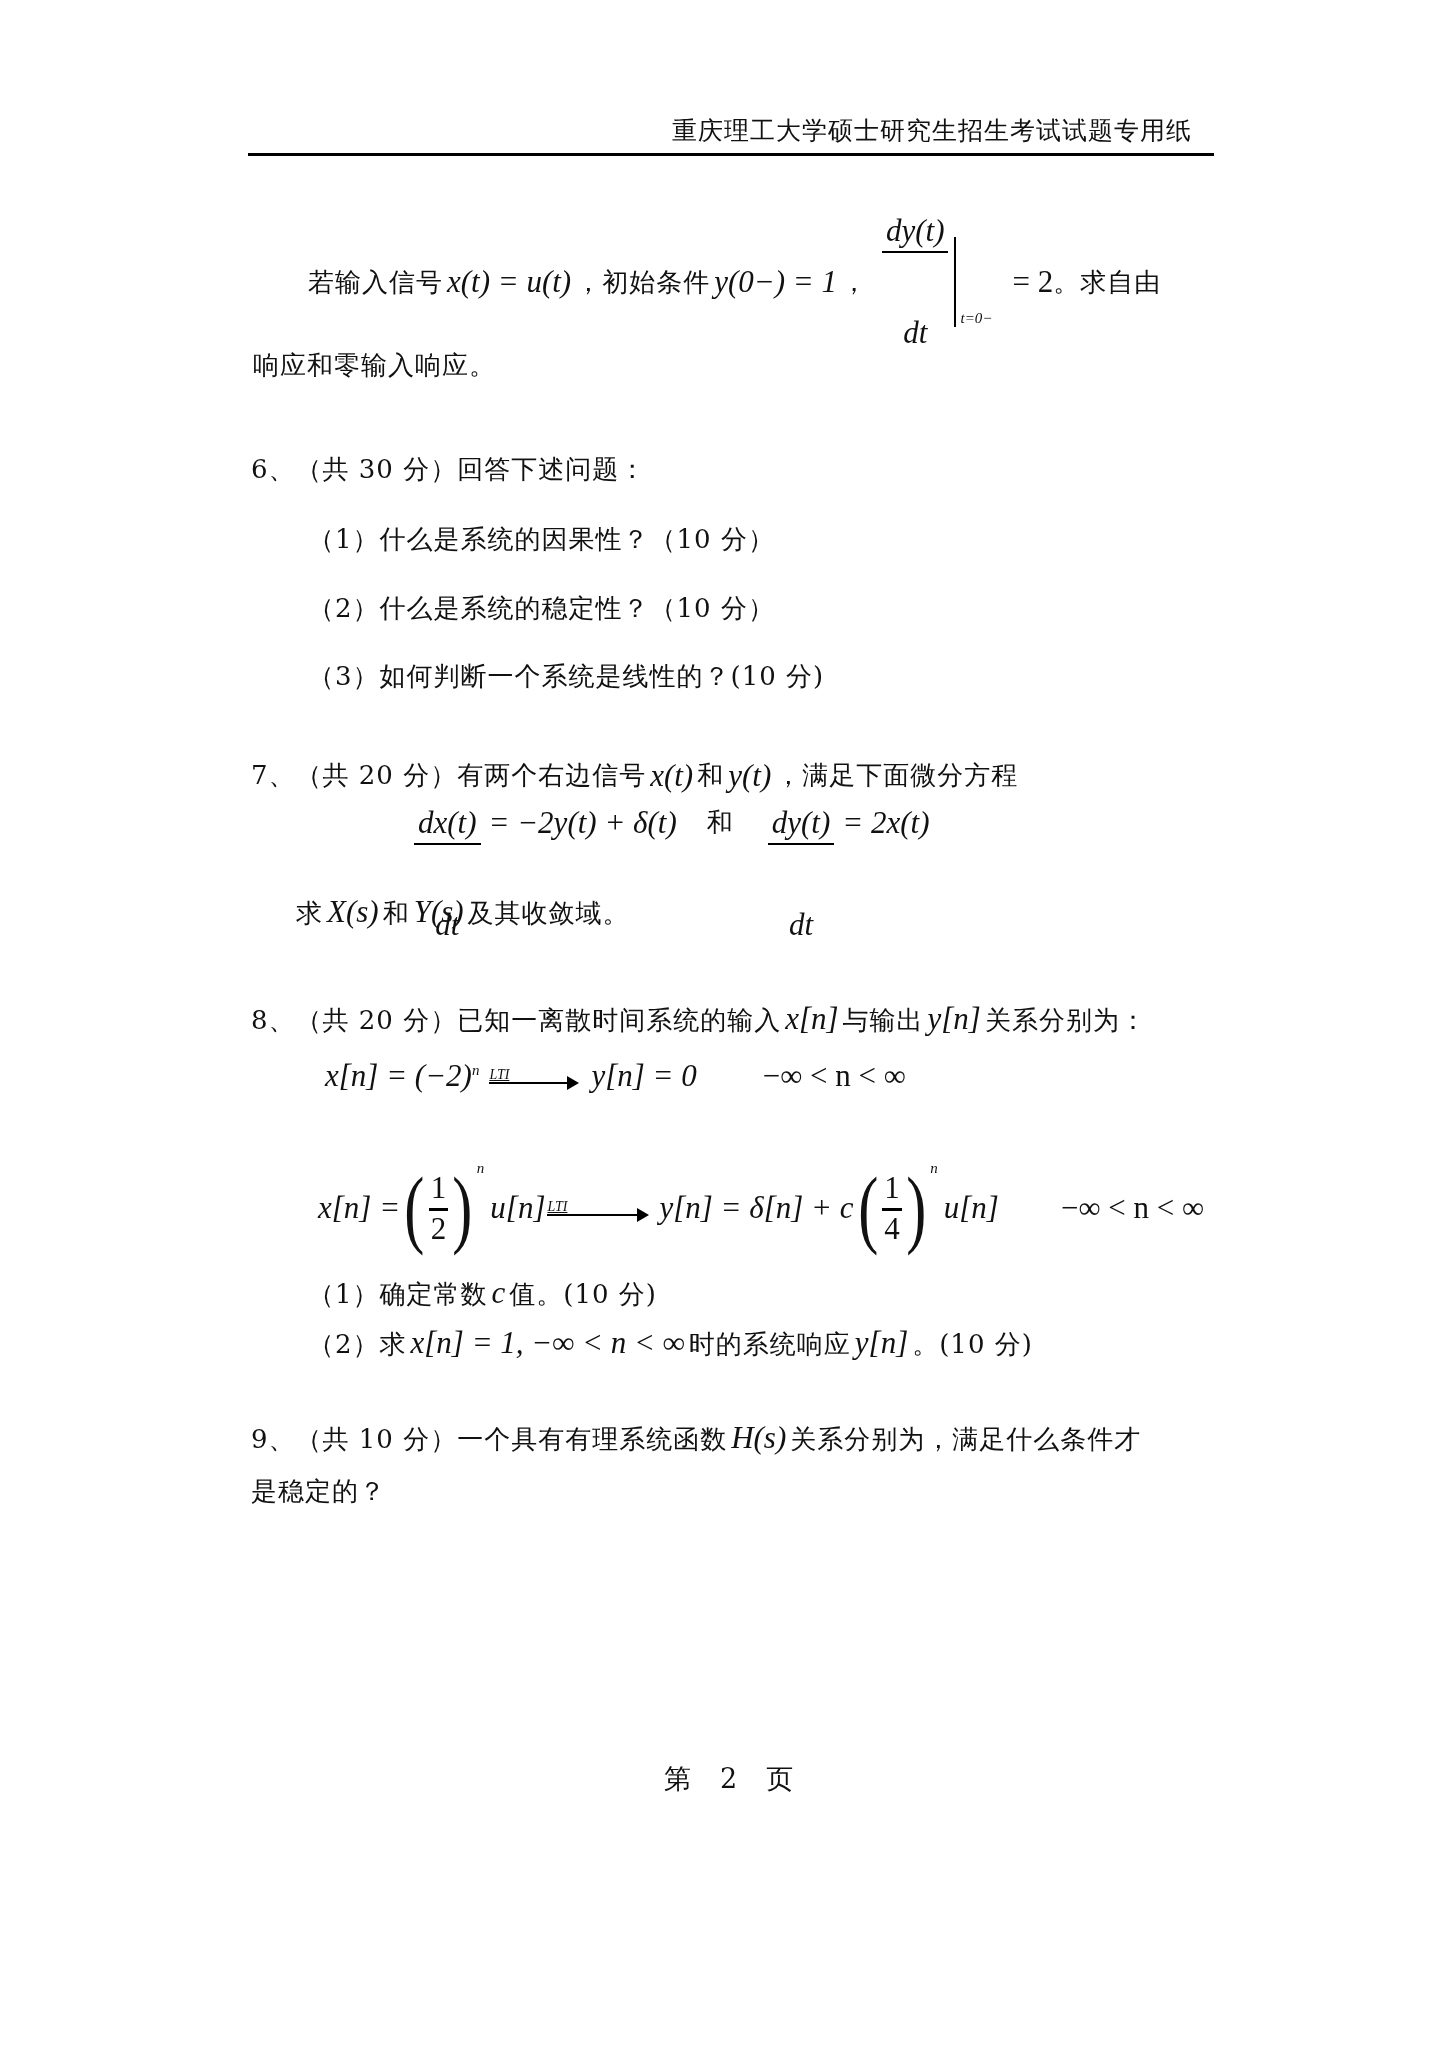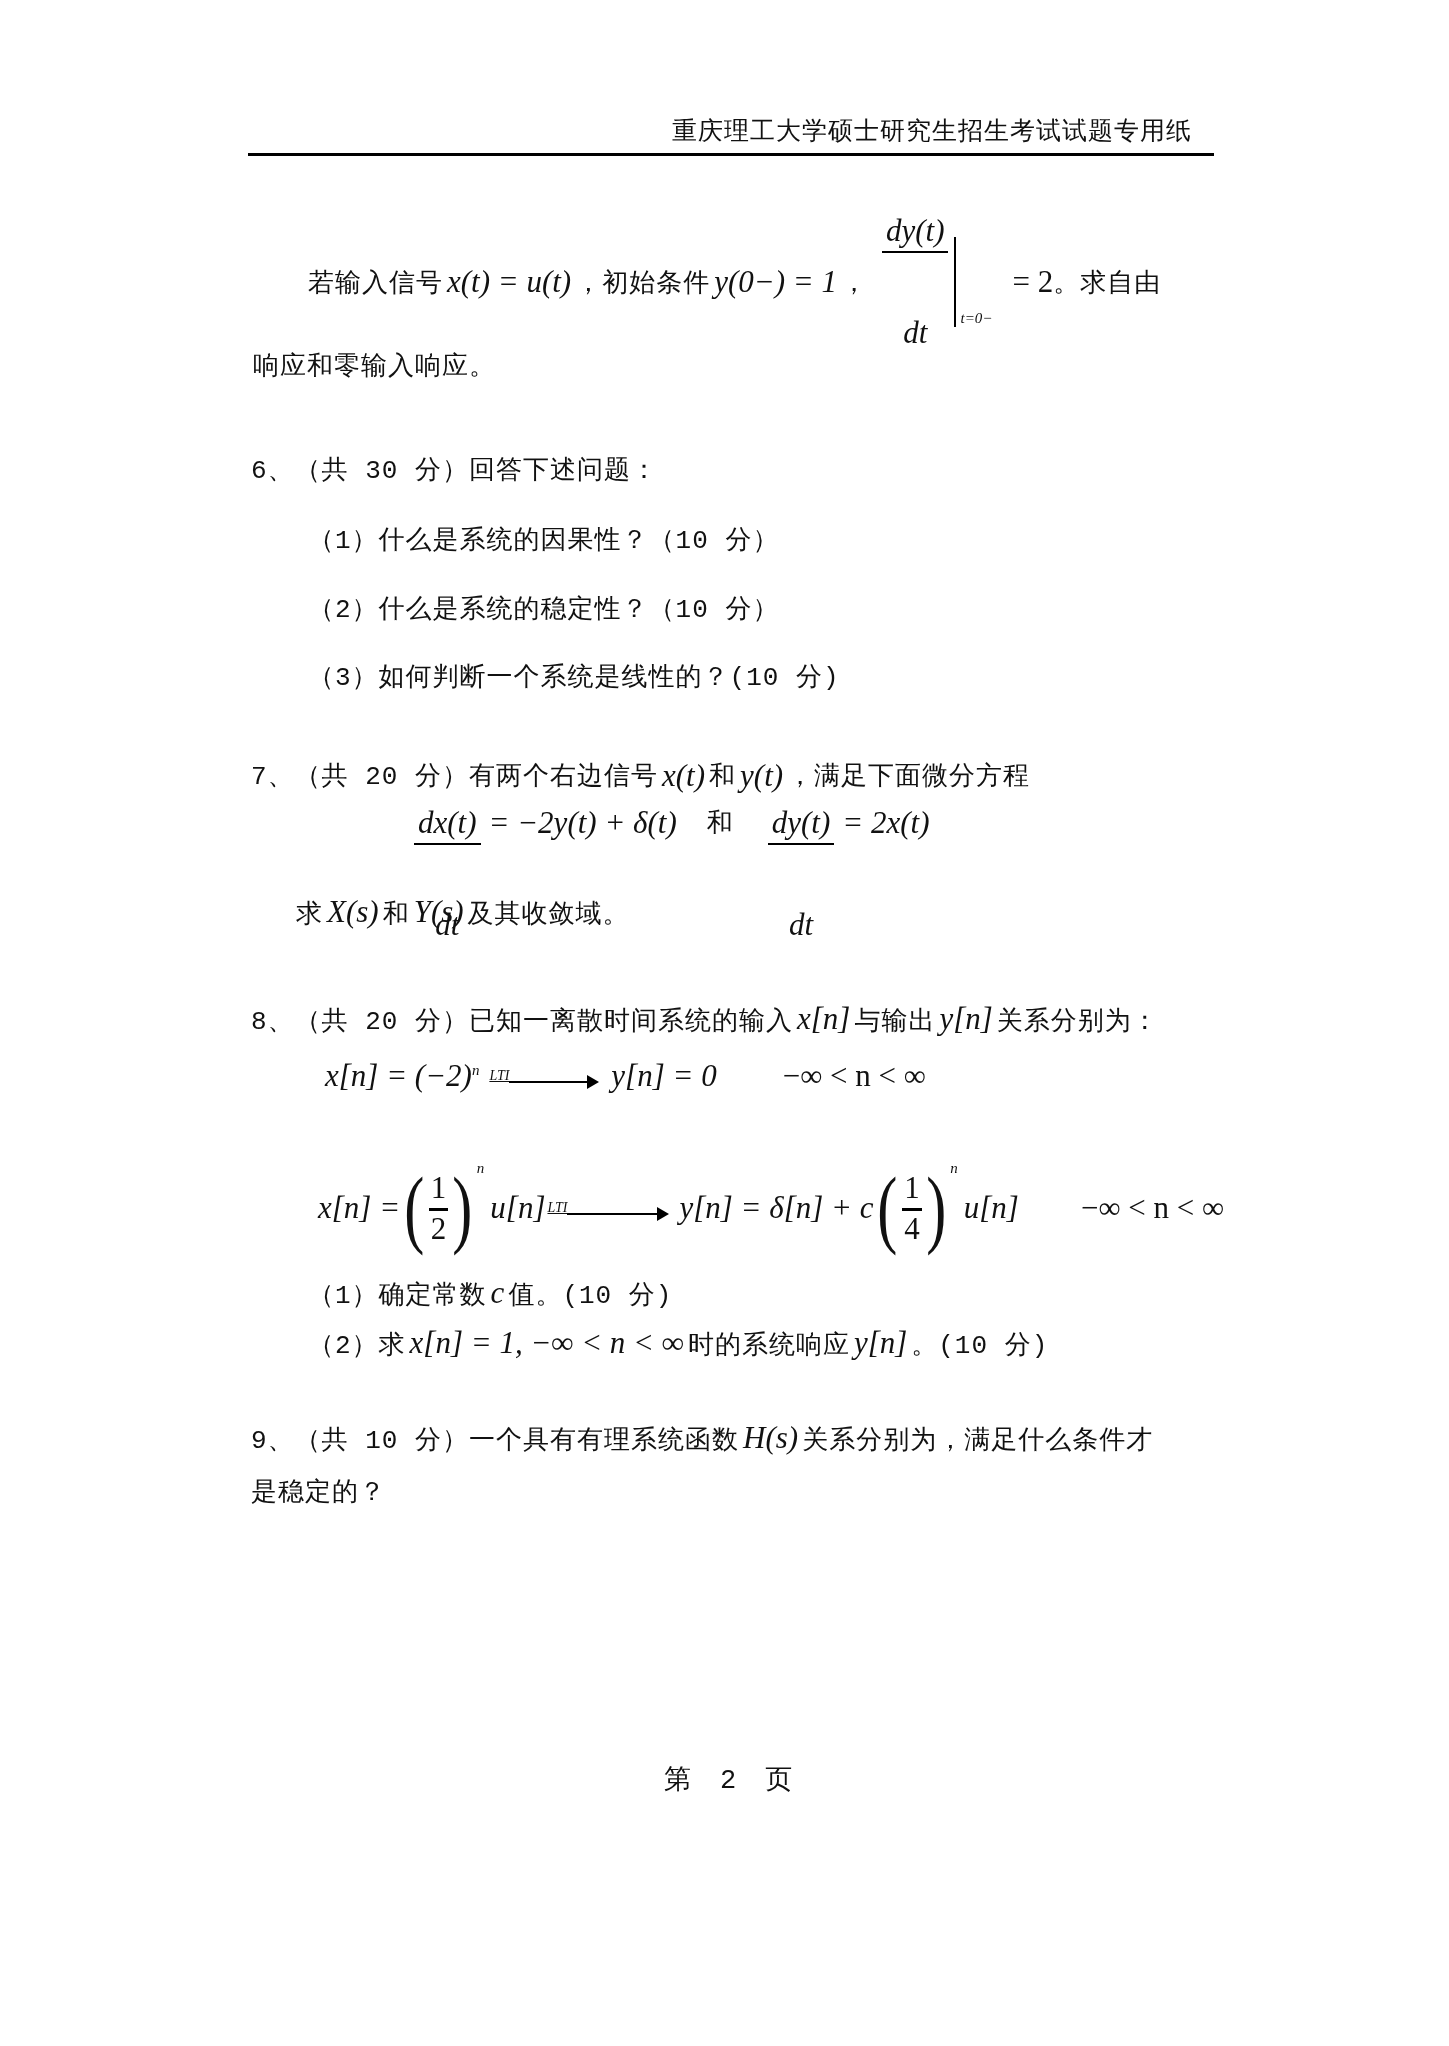--- a/index.html
+++ b/index.html
@@ -1,30 +1,30 @@
 <!DOCTYPE html>
 <html><head>
 <meta charset="utf-8">
 <style>
   html, body { margin: 0; padding: 0; background: #ffffff; }
   body { width: 1449px; height: 2046px; position: relative; overflow: hidden;
          font-family: "DejaVu Serif", "Liberation Serif", serif; color: #111; }
   .abs { position: absolute; white-space: nowrap; }
-  .cn { font-size: 26px; letter-spacing: 1px; font-family: Liberation Mono, monospace; }
+  .cn { font-size: 26px; letter-spacing: 1px; }
   .m { font-family: "Liberation Serif", serif; font-style: italic; font-size: 31px; }
   .mr { font-family: "Liberation Serif", serif; font-size: 31px; }
   .hdr { font-size: 25px; letter-spacing: 1px; }
   .rule { position: absolute; left: 248px; width: 966px; top: 153px; height: 3px; background: #000; }
   .frac { display: inline-flex; flex-direction: column; align-items: center; vertical-align: middle; margin: 0 4px; gap: 46px; }
   .frac .num { padding: 0 4px 2px 4px; border-bottom: 2px solid #000; }
   .frac .den { padding-top: 16px; }
   .sup { font-size: 15px; vertical-align: top; position: relative; top: -6px; }
   .eval { display: inline-block; vertical-align: middle; border-left: 2px solid #000; height: 90px; position: relative; margin-left: 2px; }
   .eval span { position: absolute; left: 4px; bottom: 0; font-size: 15px; font-family: "Liberation Serif", serif; font-style: italic; }
-  .arrow { display: inline-flex; flex-direction: row; align-items: flex-end; vertical-align: middle; margin: 0 2px; text-decoration: underline; }
+  .arrow { display: inline-flex; flex-direction: column; align-items: flex-start; vertical-align: middle; margin: 0 2px; text-decoration: underline; }
   .arrow .lbl { font-size: 14px; font-style: italic; font-family: "Liberation Serif", serif; line-height: 14px; }
   .arrow .line { position: relative; height: 2px; background: #000; }
   .arrow .line::after { content: ""; position: absolute; right: -2px; top: -6px; border-left: 12px solid #000; border-top: 7px solid transparent; border-bottom: 7px solid transparent; }
   .bigparen { display: inline-block; font-size: 86px; font-family: "Liberation Serif", serif; line-height: 86px; vertical-align: middle; transform: scaleX(0.7); }
   .pfrac { display: inline-flex; flex-direction: column; align-items: center; vertical-align: middle; font-family: "Liberation Serif", serif; font-size: 31px; }
   .pfrac .num { border-bottom: 3px solid #000; padding: 0 2px 2px; }
 </style>
 </head>
 <body>
 

